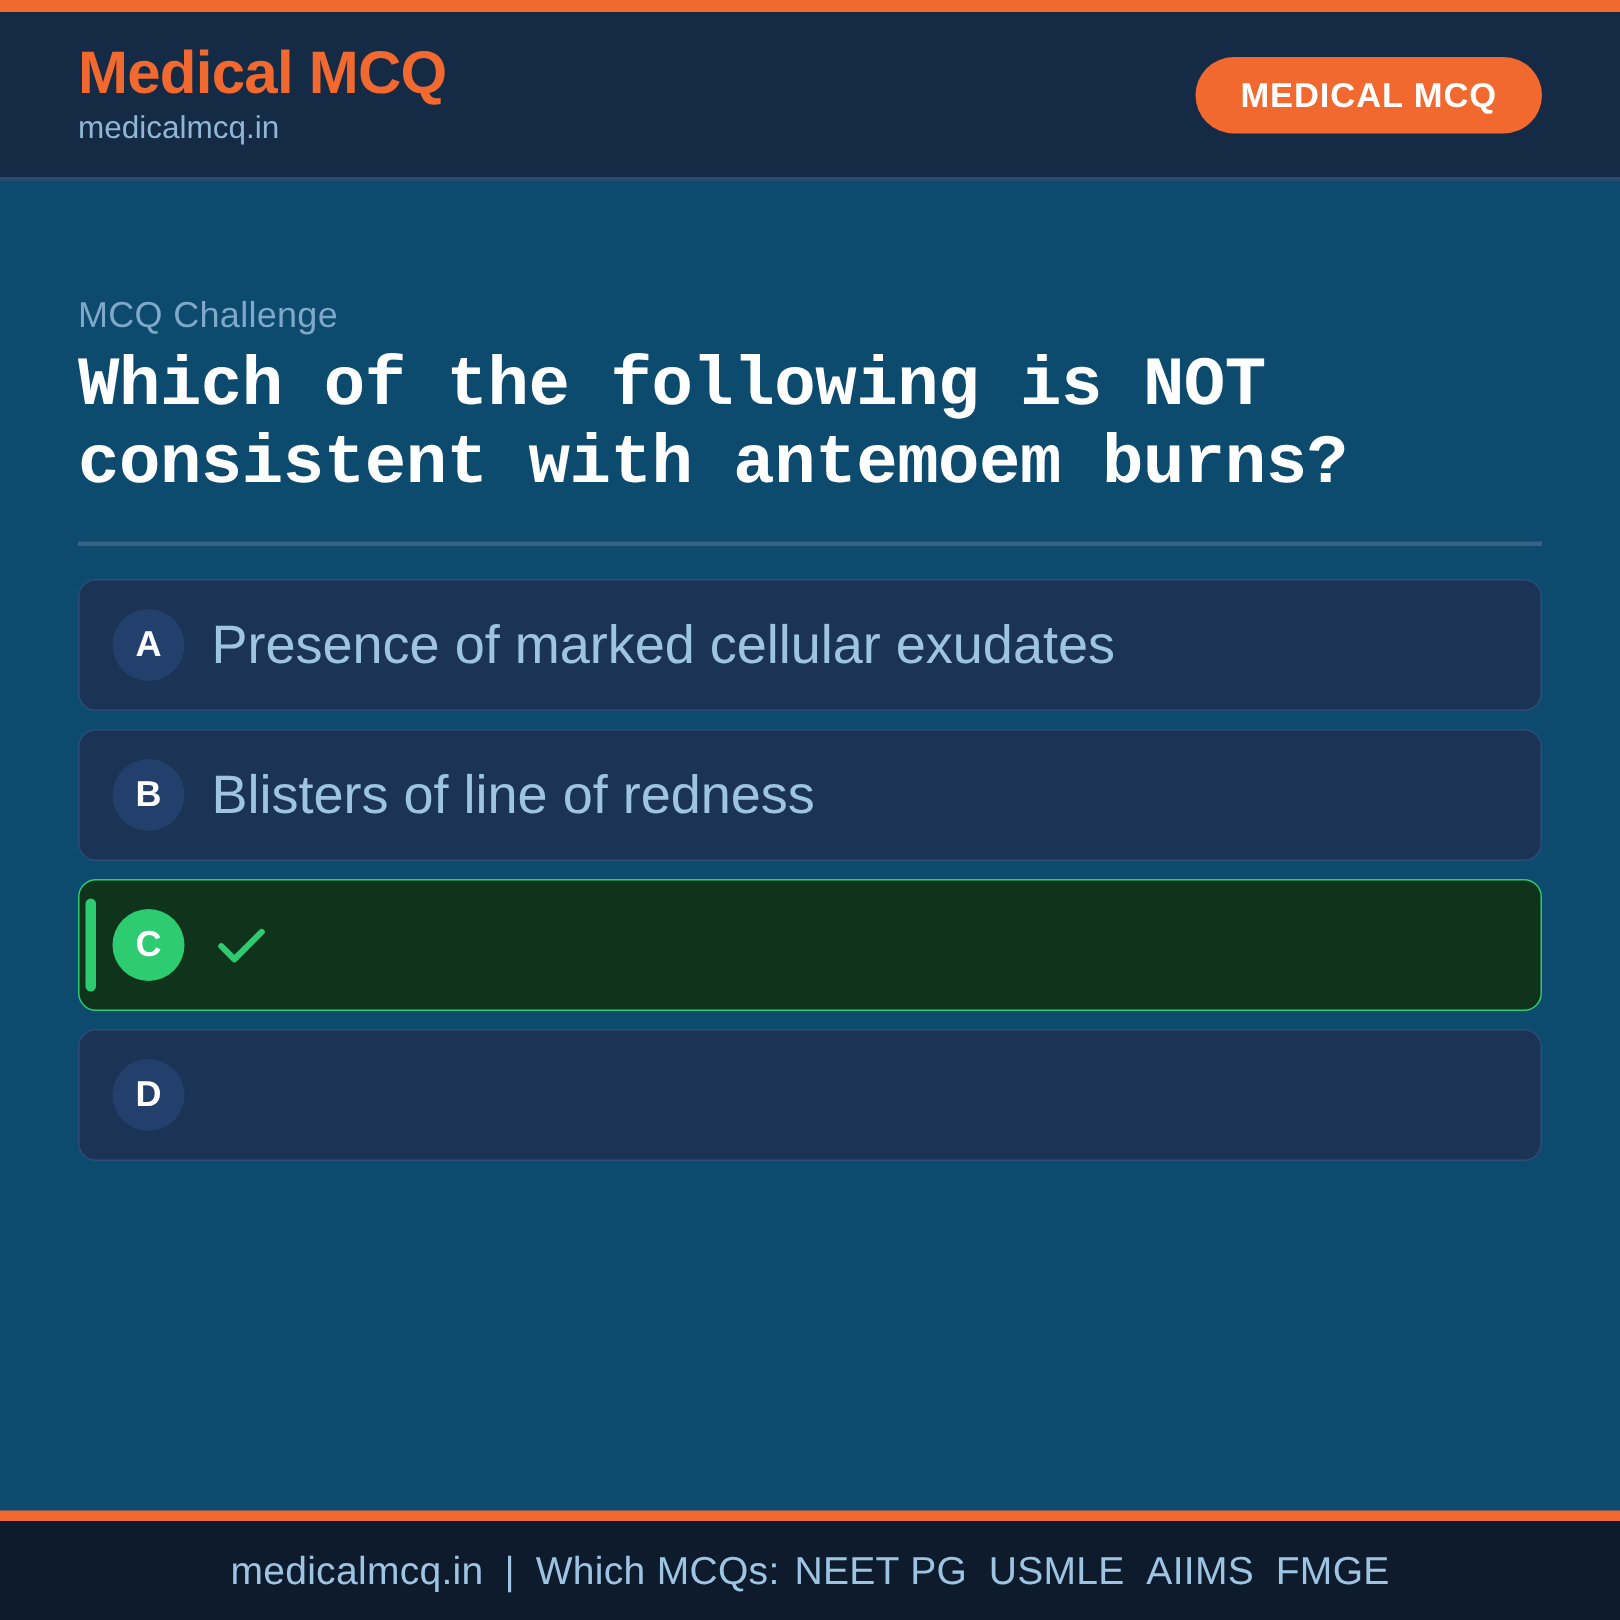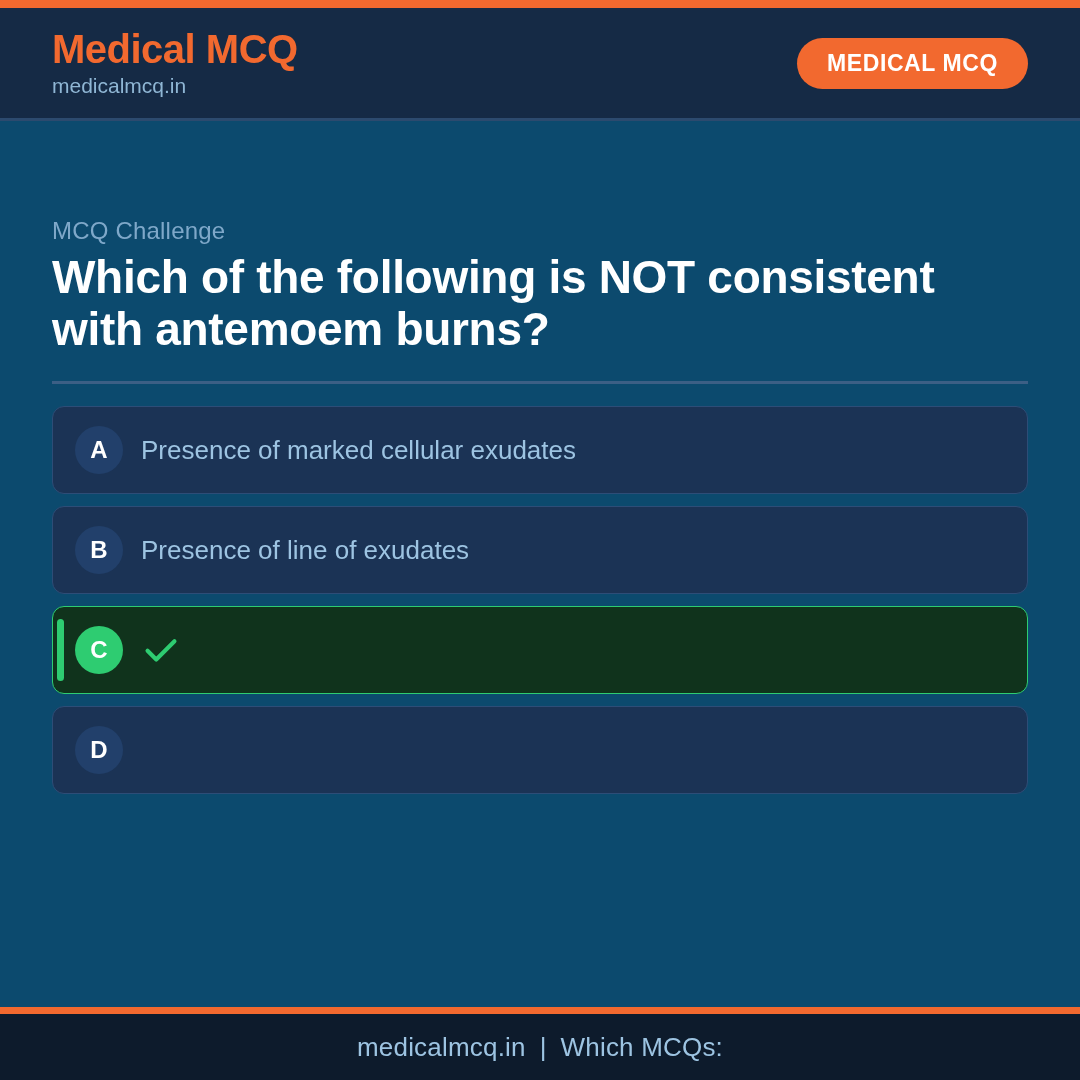--- a/index.html
+++ b/index.html
@@ -77,35 +77,36 @@
   
   .body-area {
     flex: 1 1 auto;
     position: relative;
     padding: 0 52px;
     display: flex;
     flex-direction: column;
     justify-content: flex-start;
   }
 
-  .question-zone { margin-top: 96px; }
+  .question-zone { margin-top: 76px; }
 
   .eyebrow {
     font-size: 24px;
     color: #7fa8c9;
     letter-spacing: 0.2px;
     margin-bottom: 6px;
   }
 
   .question-text {
     font-size: 46px;
     font-weight: bold;
     color: #ffffff;
     line-height: 1.14;
     letter-spacing: -0.3px;
+    font-family: Liberation Mono, monospace;
   }
 
   .q-divider {
     height: 3px;
     background: #3c5f85;
     margin-top: 25px;
     margin-bottom: 22px;
     width: 100%;
   }
 
@@ -133,21 +134,21 @@
     background: #22406b;
     color: #ffffff;
     font-size: 24px;
     font-weight: bold;
     display: flex;
     align-items: center;
     justify-content: center;
   }
 
   .opt-text {
-    font-size: 26px;
+    font-size: 36px;
     color: #9dc4e2;
     line-height: 1.1;
     flex: 1 1 auto;
     padding-right: 6px;
   }
 
   .opt-check {
     flex: 0 0 auto;
     width: 40px;
     height: 40px;
@@ -239,21 +240,21 @@
         <div class="opt-check">
           <svg viewBox="0 0 24 24" width="38" height="38" fill="none" stroke="#2ecc71" stroke-width="2.6" stroke-linecap="round" stroke-linejoin="round">
               <polyline points="3.5,12.5 9,18 20.5,6.5"></polyline>
             </svg>
         </div>
       </div>
 
       <div class="option">
 
         <div class="opt-badge">B</div>
-        <div class="opt-text">Presence of line of exudates</div>
+        <div class="opt-text">Blisters of line of redness</div>
         <div class="opt-check">
           <svg viewBox="0 0 24 24" width="38" height="38" fill="none" stroke="#2ecc71" stroke-width="2.6" stroke-linecap="round" stroke-linejoin="round">
               <polyline points="3.5,12.5 9,18 20.5,6.5"></polyline>
             </svg>
         </div>
       </div>
 
       <div class="option correct">
         <div class="accent-bar"></div>
         <div class="opt-badge">C</div>
@@ -276,15 +277,21 @@
 
     </div>
   </div>
 
   <div class="footer-accent"></div>
 
   <div class="footer">
     <span class="footer-text">medicalmcq.in</span>
     <span class="footer-sep">|</span>
     <span class="footer-text">Which MCQs:</span>
+    <span class="footer-exams">
+      <span class="footer-text exam-tag">NEET PG</span>
+      <span class="footer-text exam-tag">USMLE</span>
+      <span class="footer-text exam-tag">AIIMS</span>
+      <span class="footer-text exam-tag">FMGE</span>
+    </span>
   </div>
 
 </div>
 
 </body></html>

